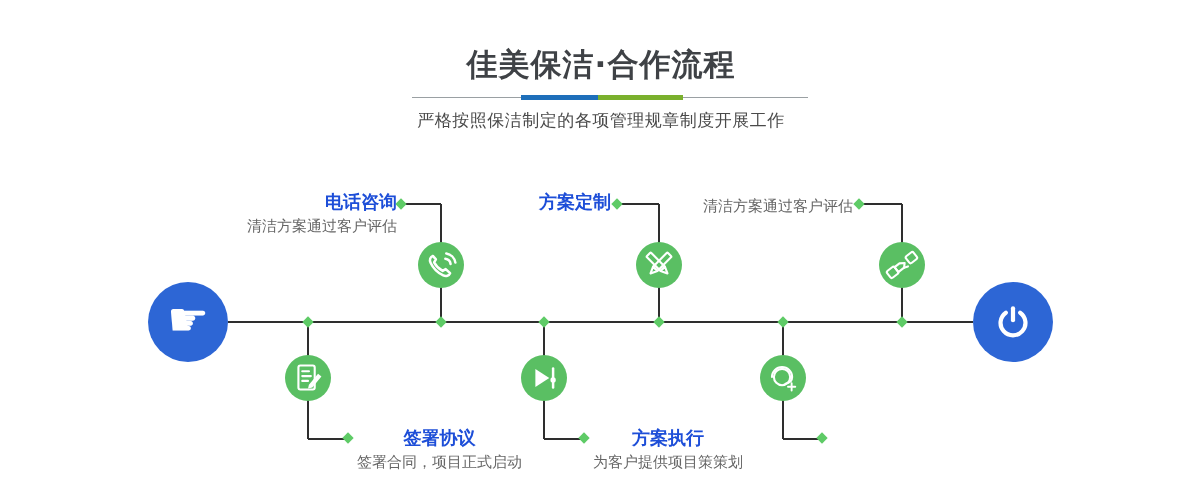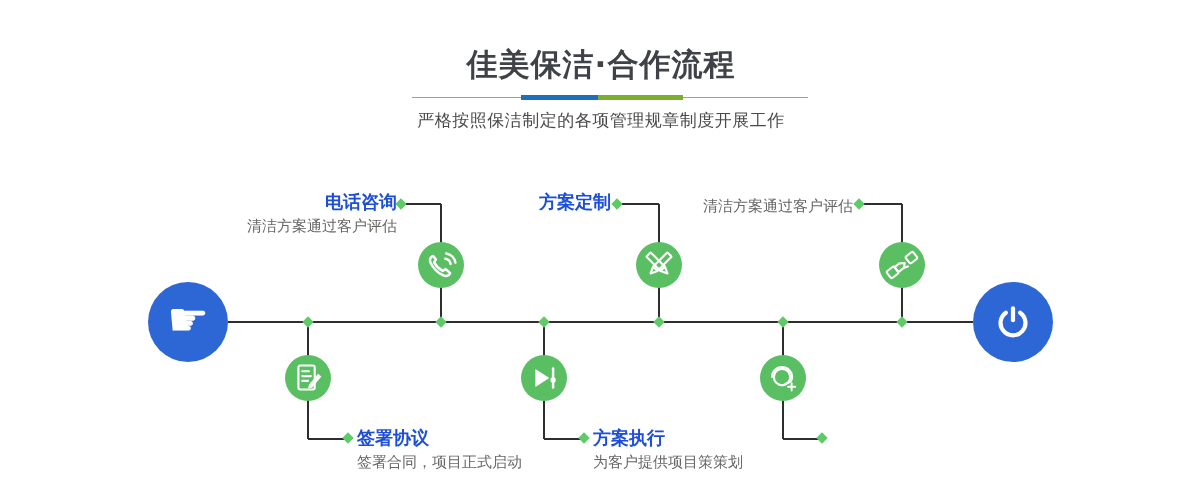--- a/index.html
+++ b/index.html
@@ -39,21 +39,21 @@
   }
   .circle.green{width:46px;height:46px;background:#5abf63;}
   .circle.blue{width:80px;height:80px;background:#2d66d5;}
   .hand-glyph{
     color:#ffffff;font-size:47px;line-height:1;
     transform:translateY(-3px);
   }
   
   .step-label{position:absolute;white-space:nowrap;}
   .step-label.top{text-align:right;}
-  .step-label.bottom{text-align:left;}
+  .step-label.bottom{text-align:center;}
   .step-title{font-size:18px;font-weight:bold;color:#1d4ed8;line-height:20px;}
   .step-desc{font-size:15px;color:#666666;line-height:18px;margin-top:5px;}
 </style>
 </head>
 <body>
 
 <div class="canvas">
 
   <h1 class="page-title">佳美保洁·合作流程</h1>
   <div class="divider-thin"></div>

